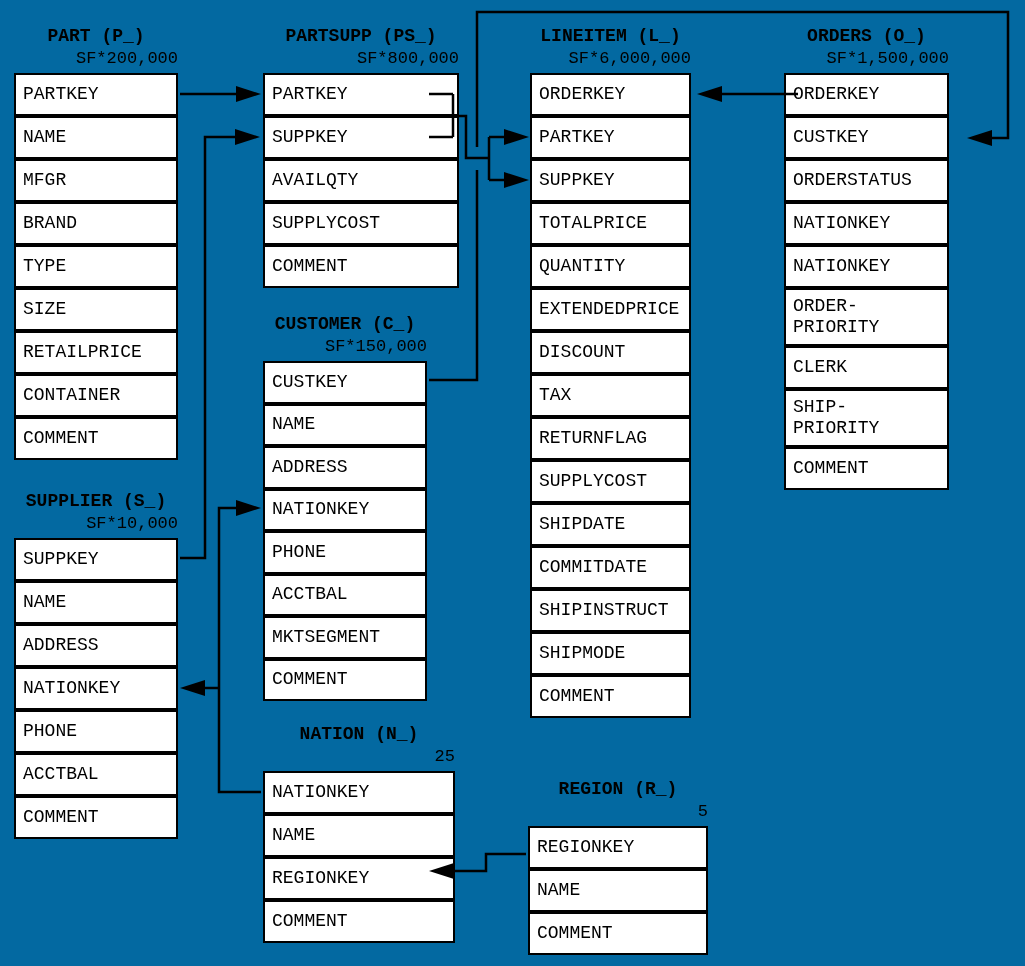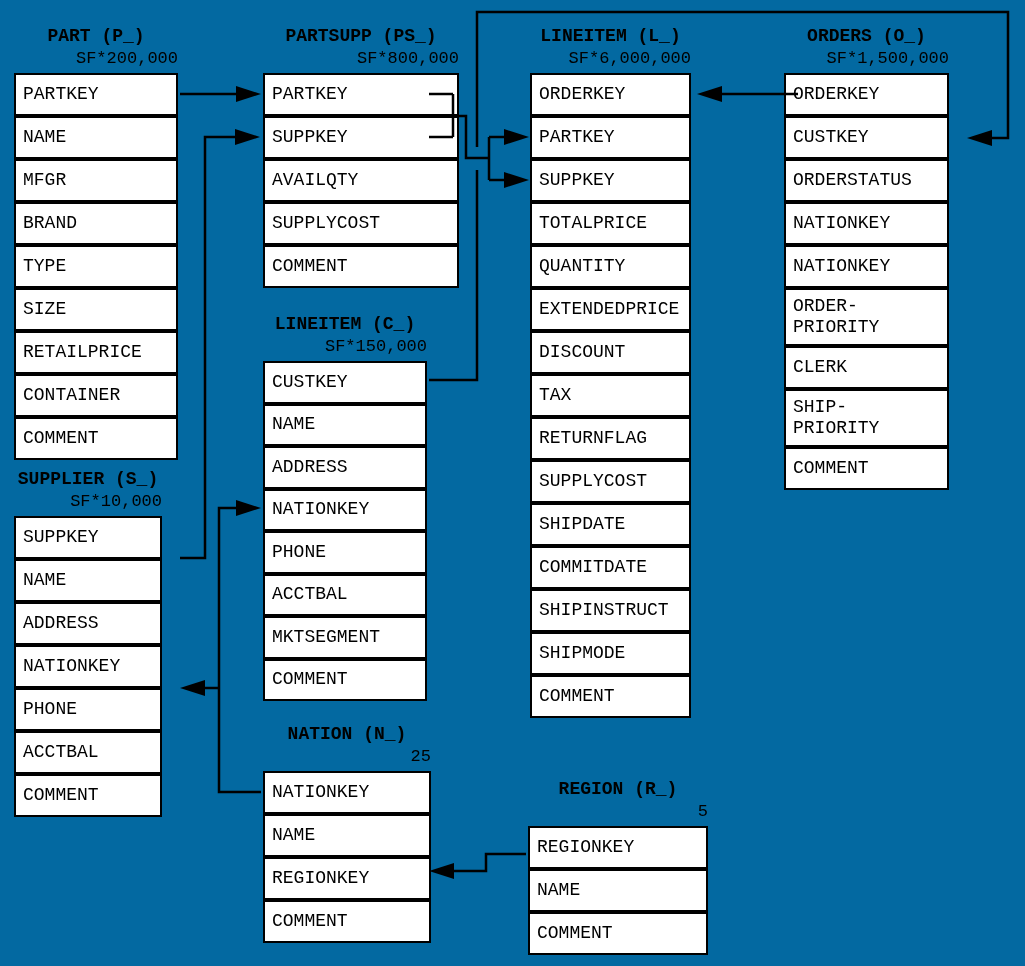--- a/index.html
+++ b/index.html
@@ -206,21 +206,21 @@
           <span>SHIP-
 PRIORITY</span>
         </div>
         <div class="t-row">
           <span>COMMENT</span>
         </div>
       </div>
   </div>
 
   <div class="tbl" style="left:263px; top:313px; width:164px;">
-    <div class="t-head">LINEITEM (C_)</div>
+    <div class="t-head">CUSTOMER (C_)</div>
     <div class="t-sub">SF*150,000</div>
     <div class="t-rows" data-rowh="42.5">
         <div class="t-row">
           <span>CUSTKEY</span>
         </div>
         <div class="t-row">
           <span>NAME</span>
         </div>
         <div class="t-row">
           <span>ADDRESS</span>
@@ -236,21 +236,21 @@
         </div>
         <div class="t-row">
           <span>MKTSEGMENT</span>
         </div>
         <div class="t-row">
           <span>COMMENT</span>
         </div>
       </div>
   </div>
 
-  <div class="tbl" style="left:14px; top:468px; width:148px;">
+  <div class="tbl" style="left:14px; top:490px; width:164px;">
     <div class="t-head">SUPPLIER (S_)</div>
     <div class="t-sub">SF*10,000</div>
     <div class="t-rows">
         <div class="t-row">
           <span>SUPPKEY</span>
         </div>
         <div class="t-row">
           <span>NAME</span>
         </div>
         <div class="t-row">
@@ -264,21 +264,21 @@
         </div>
         <div class="t-row">
           <span>ACCTBAL</span>
         </div>
         <div class="t-row">
           <span>COMMENT</span>
         </div>
       </div>
   </div>
 
-  <div class="tbl" style="left:263px; top:723px; width:168px;">
+  <div class="tbl" style="left:263px; top:723px; width:192px;">
     <div class="t-head">NATION (N_)</div>
     <div class="t-sub">25</div>
     <div class="t-rows">
         <div class="t-row">
           <span>NATIONKEY</span>
         </div>
         <div class="t-row">
           <span>NAME</span>
         </div>
         <div class="t-row">

